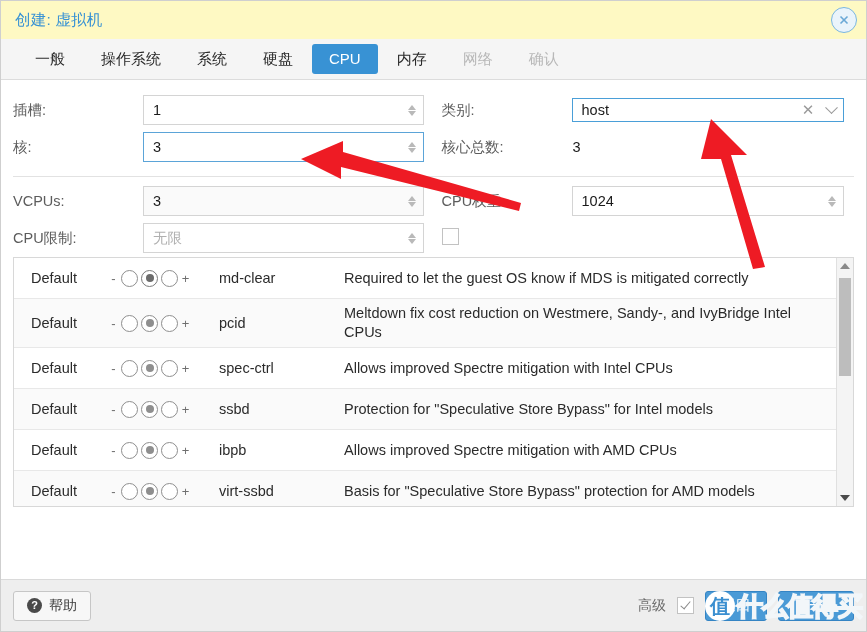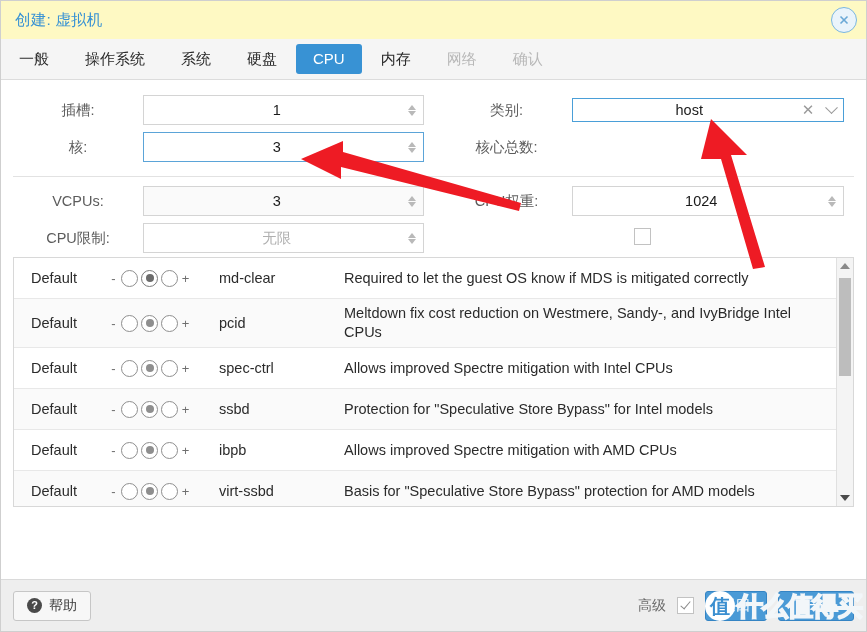--- a/index.html
+++ b/index.html
@@ -63,21 +63,21 @@
   }
   .close-btn svg { display: block; }
 
   
   .tabbar {
     height: 40px;
     background: #f5f5f5;
     border-bottom: 1px solid #dcdcdc;
     display: flex;
     align-items: center;
-    padding-left: 1px;
+    padding-left: 17px;
     gap: 2px;
     flex: 0 0 auto;
   }
   .tab {
     padding: 6px 17px;
     font-size: 15px;
     color: #2a2a2a;
     border-radius: 3px;
     cursor: pointer;
     white-space: nowrap;
@@ -98,21 +98,20 @@
     background: #ffffff;
     padding: 0 12px;
     box-sizing: border-box;
     position: relative;
     overflow: hidden;
   }
 
   .form-grid {
     display: flex;
     padding-top: 12px;
-    text-align: center;
   }
   .form-col {
     width: 50%;
     box-sizing: border-box;
   }
   .form-col.right { padding-left: 8px; }
 
   .frow {
     display: flex;
     align-items: center;

